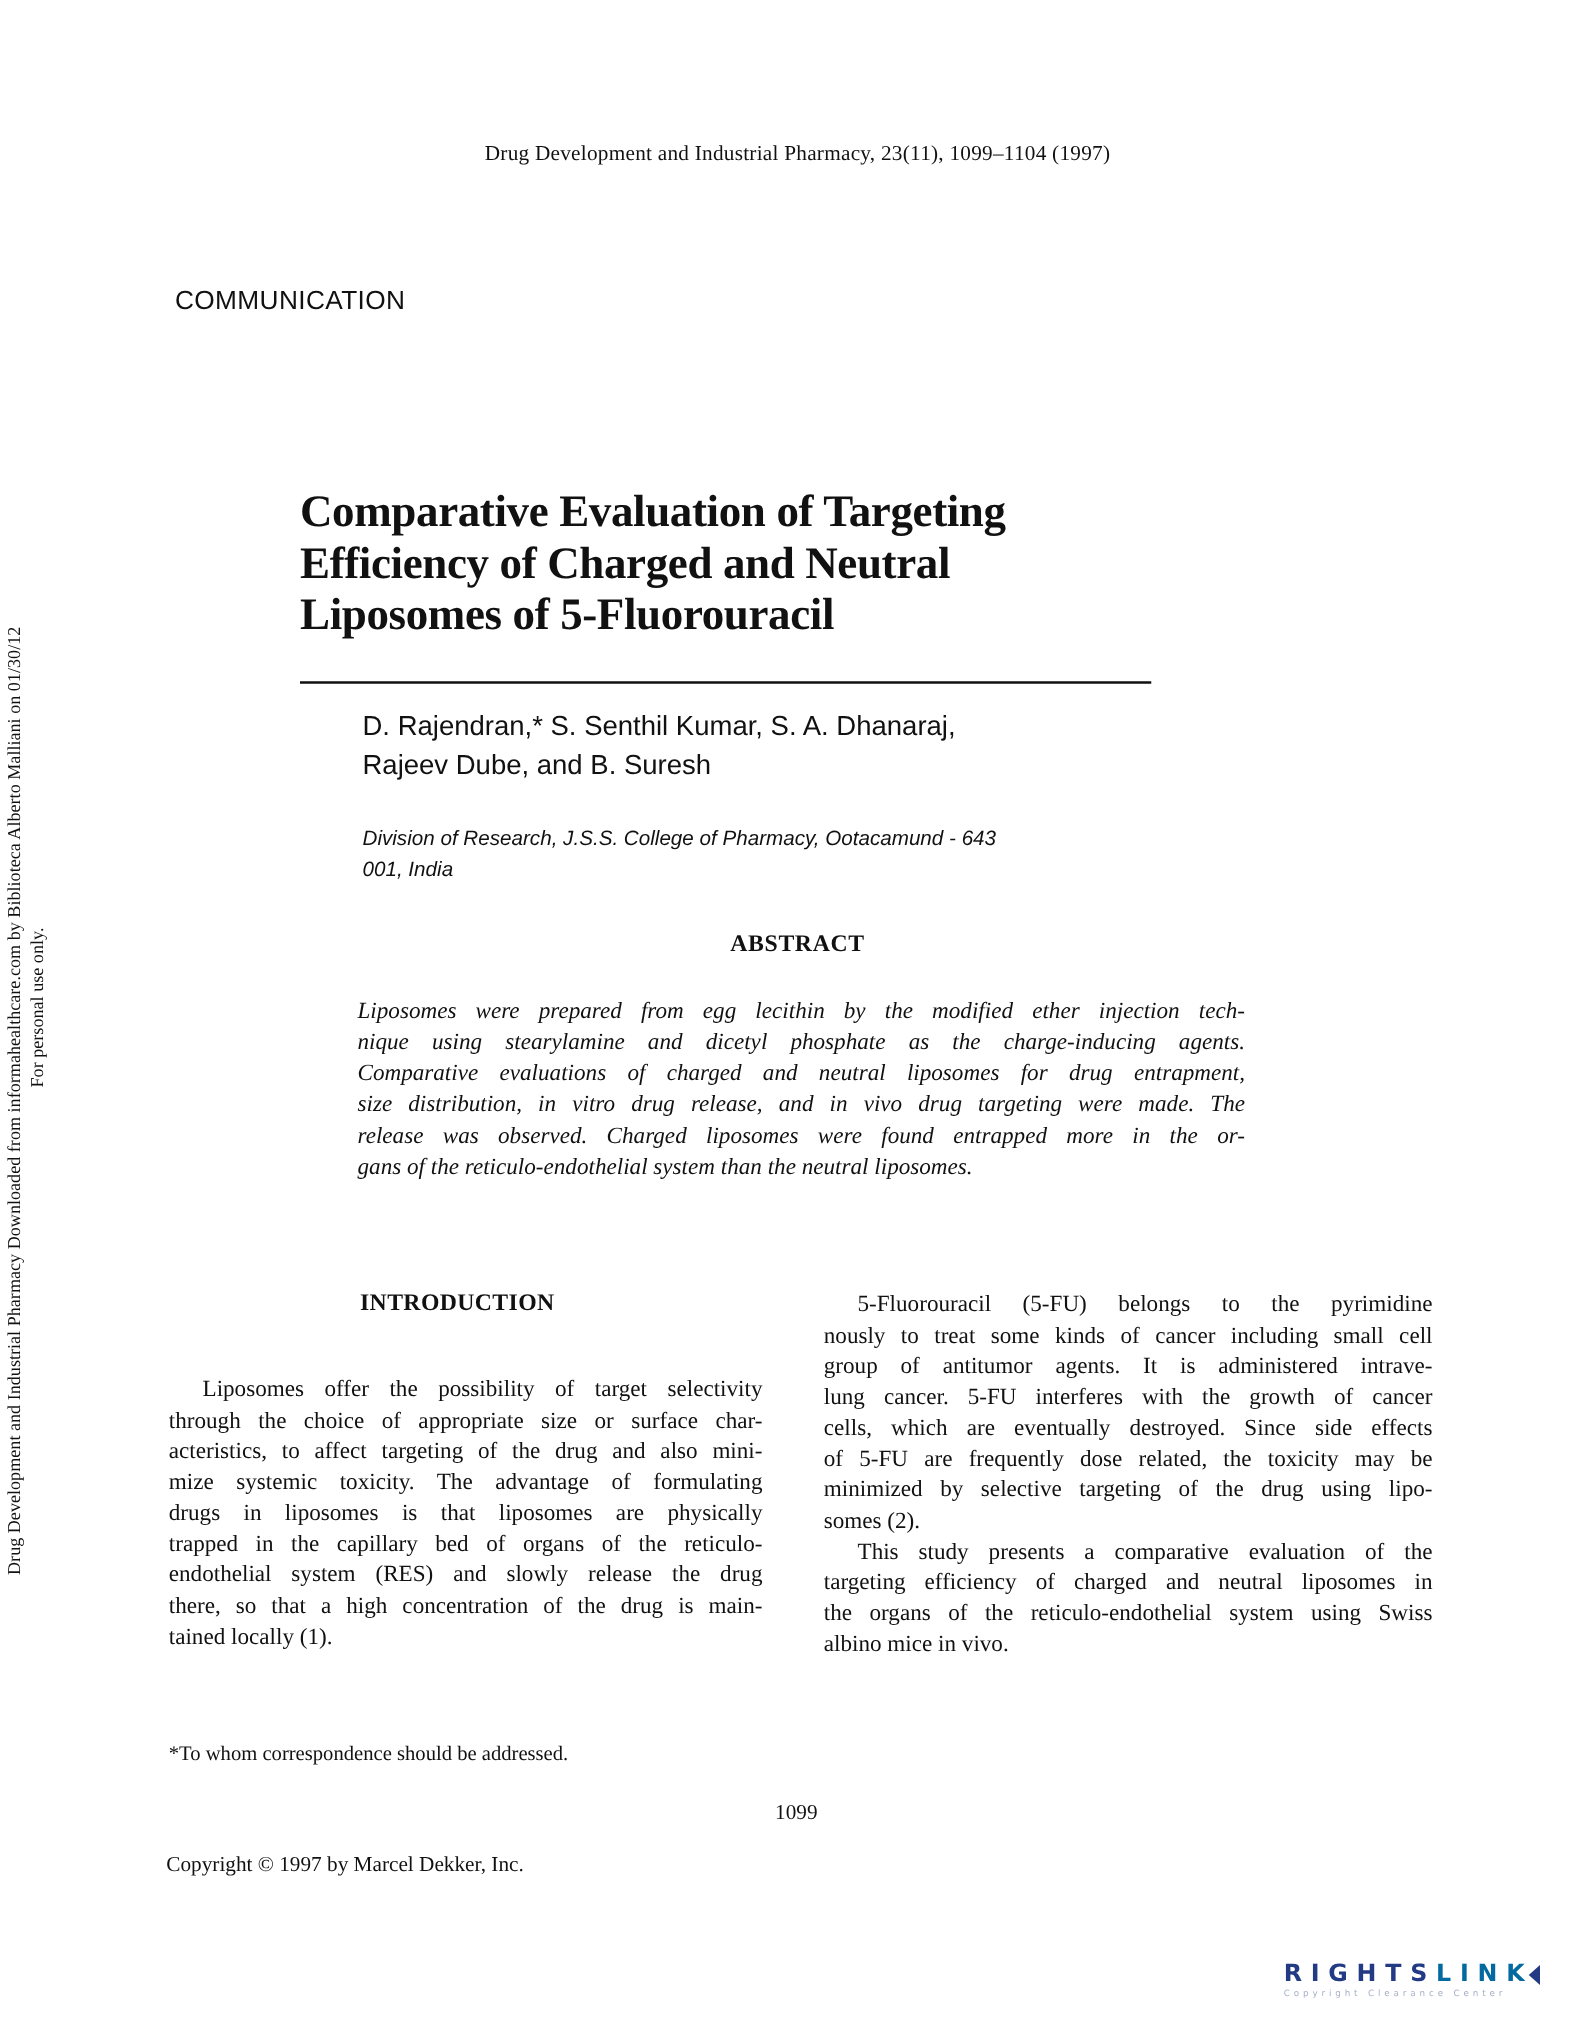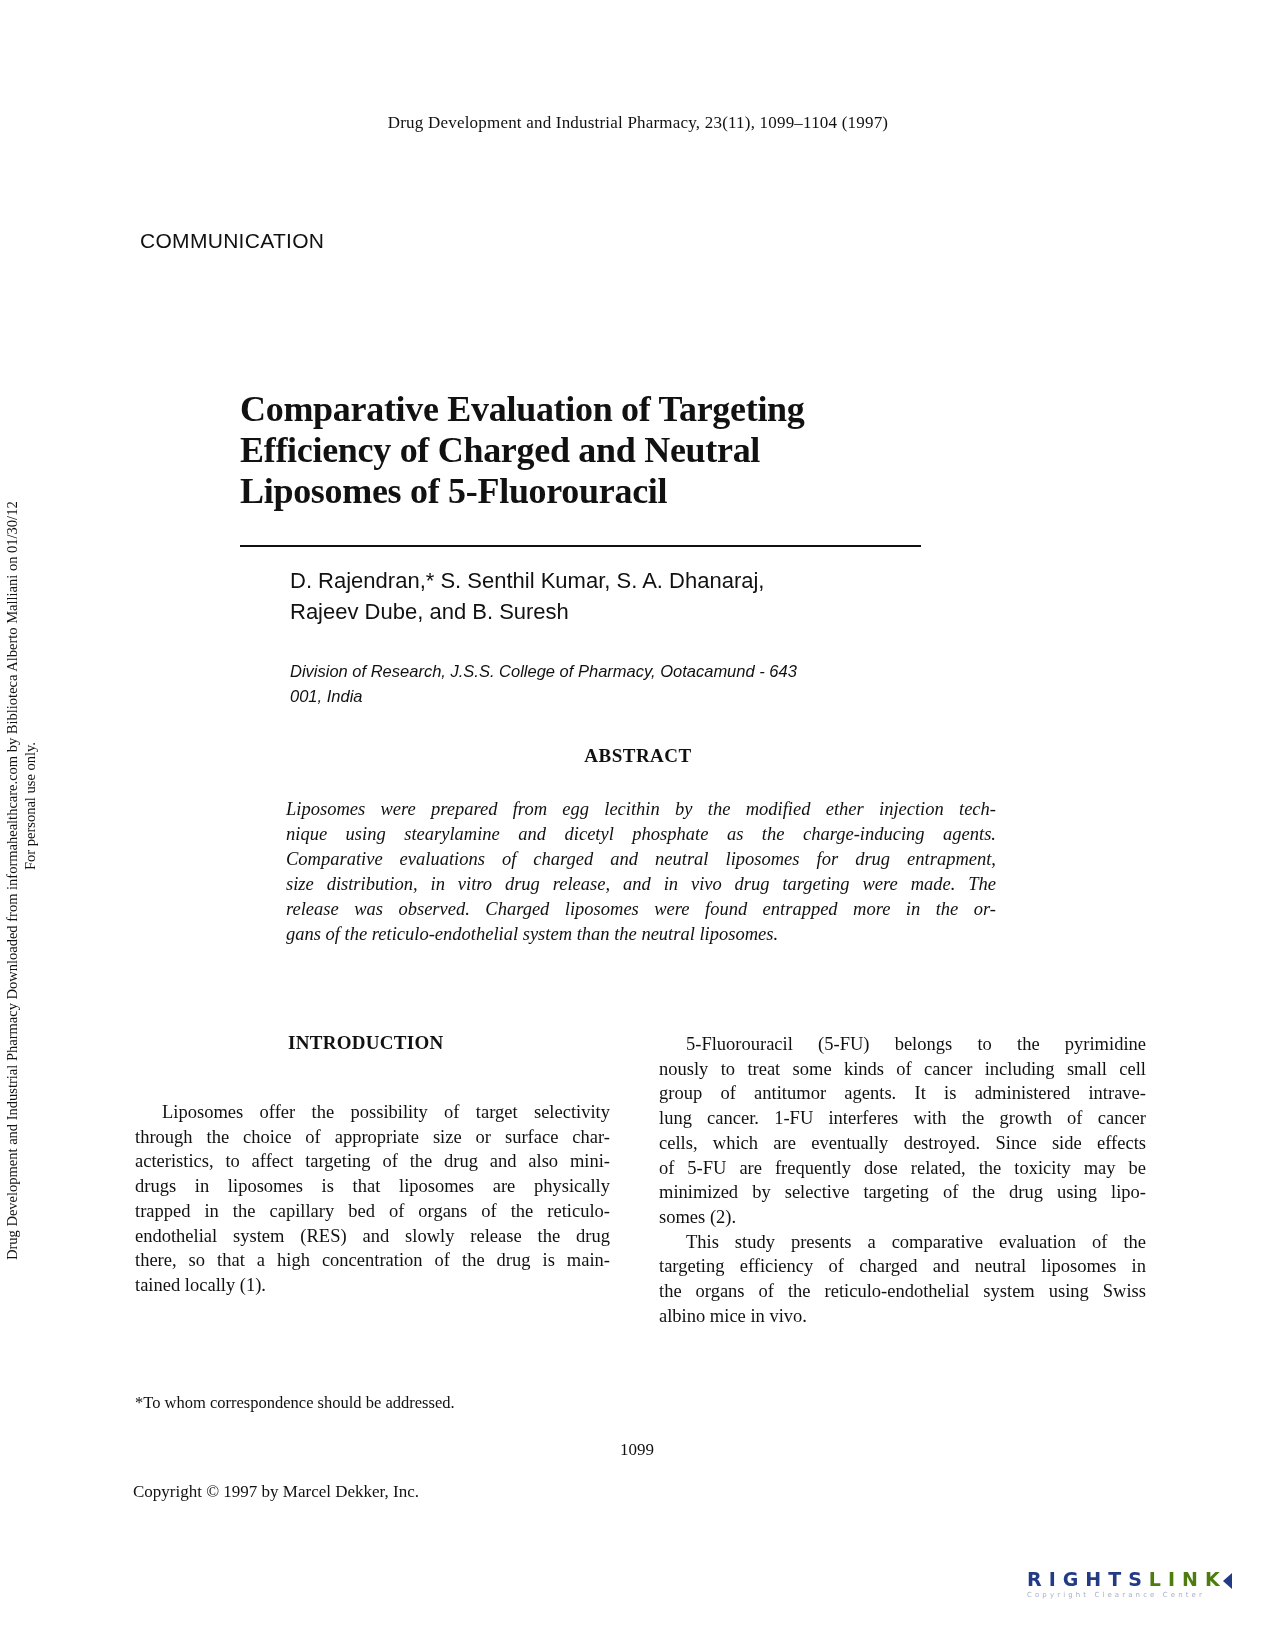--- a/index.html
+++ b/index.html
@@ -26,21 +26,21 @@
   .col div { white-space: nowrap; text-align: justify; text-align-last: justify; }
   .col div.last { text-align-last: left; }
   .col div.indent { padding-left: 27px; }
   .col-left { left: 135px; top: 1100px; width: 475px; }
   .col-right { left: 659px; top: 1032px; width: 487px; }
   .footnote { left: 135px; top: 1393px; font-size: 16.5px; }
   .page-number { left: 620px; top: 1440px; font-size: 17px; }
   .copyright { left: 133px; top: 1482px; font-size: 17px; }
   .rightslink { left: 1027px; top: 1568px; width: 200px; }
   .rightslink .brand { font-family: "DejaVu Sans", sans-serif; font-weight: bold; font-size: 19px; letter-spacing: 7px; color: #233a85; white-space: nowrap; }
-  .rightslink .brand .light { color: #4d7c0f; }
+  .rightslink .brand .light { color: #0369a1; }
   .rightslink .sub { font-family: "DejaVu Sans", sans-serif; font-size: 7px; letter-spacing: 3.1px; color: #a6b0c8; white-space: nowrap; margin-top: 1px; }
   .rightslink .arrow { display: inline-block; width: 0; height: 0; border-top: 8px solid transparent; border-bottom: 8px solid transparent; border-right: 9px solid #233a85; vertical-align: middle; margin-left: -4px; }
 </style>
 </head>
 <body>
 
 <div class="abs side-note">
   <div class="line l1">Drug Development and Industrial Pharmacy Downloaded from informahealthcare.com by Biblioteca Alberto Malliani on 01/30/12</div>
   <div class="line l2">For personal use only.</div>
 </div>
@@ -79,32 +79,33 @@
   <div>release was observed. Charged liposomes were found entrapped more in the or-</div>
   <div class="last">gans of the reticulo-endothelial system than the neutral liposomes.</div>
 </div>
 
 <div class="abs intro-heading">INTRODUCTION</div>
 
 <div class="abs col col-left">
   <div class="indent">Liposomes offer the possibility of target selectivity</div>
   <div>through the choice of appropriate size or surface char-</div>
   <div>acteristics, to affect targeting of the drug and also mini-</div>
+  <div>mize systemic toxicity. The advantage of formulating</div>
   <div>drugs in liposomes is that liposomes are physically</div>
   <div>trapped in the capillary bed of organs of the reticulo-</div>
   <div>endothelial system (RES) and slowly release the drug</div>
   <div>there, so that a high concentration of the drug is main-</div>
   <div class="last">tained locally (1).</div>
 </div>
 
 <div class="abs col col-right">
   <div class="indent">5-Fluorouracil (5-FU) belongs to the pyrimidine</div>
   <div>nously to treat some kinds of cancer including small cell</div>
   <div>group of antitumor agents. It is administered intrave-</div>
-  <div>lung cancer. 1-FU interferes with the growth of cancer</div>
+  <div>lung cancer. 5-FU interferes with the growth of cancer</div>
   <div>cells, which are eventually destroyed. Since side effects</div>
   <div>of 5-FU are frequently dose related, the toxicity may be</div>
   <div>minimized by selective targeting of the drug using lipo-</div>
   <div class="last">somes (2).</div>
   <div class="indent">This study presents a comparative evaluation of the</div>
   <div>targeting efficiency of charged and neutral liposomes in</div>
   <div>the organs of the reticulo-endothelial system using Swiss</div>
   <div class="last">albino mice in vivo.</div>
 </div>
 

